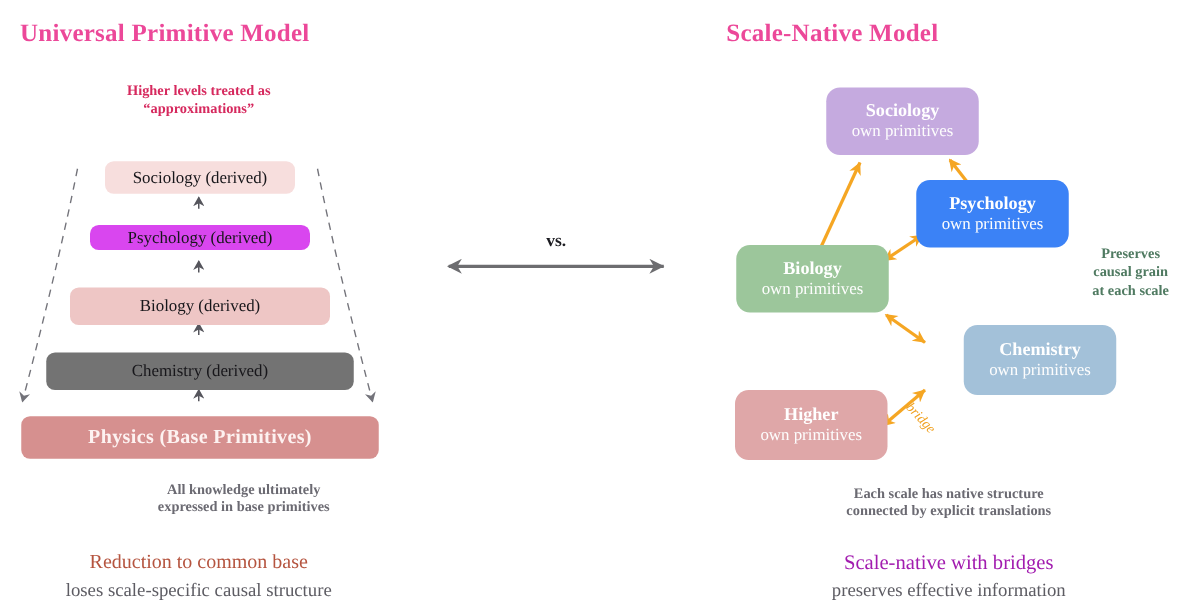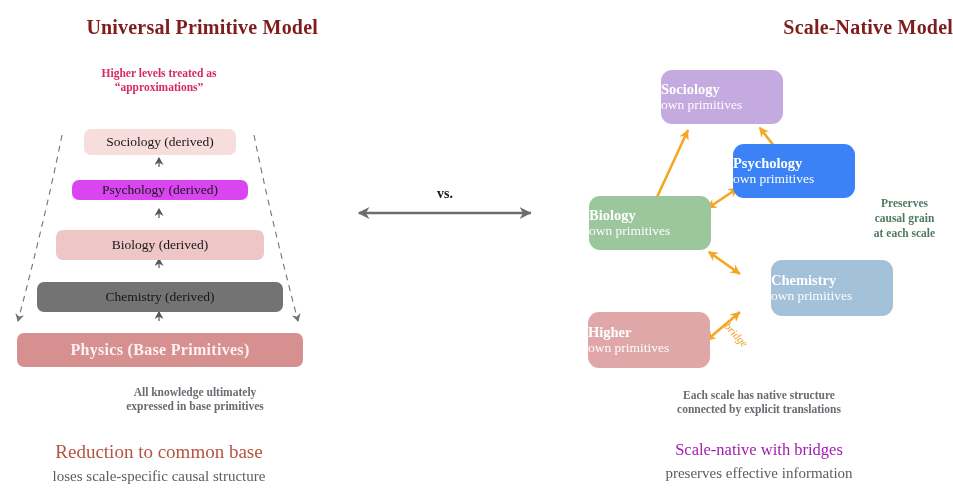--- a/index.html
+++ b/index.html
@@ -10,45 +10,46 @@
     overflow:hidden;
     position:relative;
   }
   .stage{position:absolute;left:0;top:0;width:953px;height:493px;}
   .abs{position:absolute;}
 
   
   .panel-title{
     font-weight:bold;
     font-size:20px;
-    color:#7f1d1d;
-    text-align:right;
+    color:#ec4899;
+    text-align:left;
     letter-spacing:0.2px;
     white-space:nowrap;
+    padding-left:16px;
   }
 
   
   .cap{
     text-align:center;
     line-height:1.22;
     white-space:nowrap;
   }
   .cap-note{
     font-size:11.5px;
     font-weight:bold;
     color:#6b6a72;
   }
   .cap-red{
     font-size:11.5px;
     font-weight:bold;
     color:#d6295e;
     line-height:1.25;
   }
   .concl-head-red{
-    font-size:19px;
+    font-size:16px;
     color:#b5543f;
   }
   .concl-head-green{
     font-size:16.5px;
     color:#a21caf;
   }
   .concl-sub{
     font-size:15px;
     color:#5d5c63;
   }
@@ -70,21 +71,21 @@
     color:#fdf2f1;
     letter-spacing:0.3px;
   }
 
   
   .sbox{
     border-radius:11px;
     box-sizing:border-box;
     display:flex;
     flex-direction:column;
-    align-items:flex-start;
+    align-items:center;
     justify-content:center;
     text-align:center;
     white-space:nowrap;
   }
   .sbox .t1{
     font-size:14.5px;
     font-weight:bold;
     color:#ffffff;
     line-height:1.12;
   }

